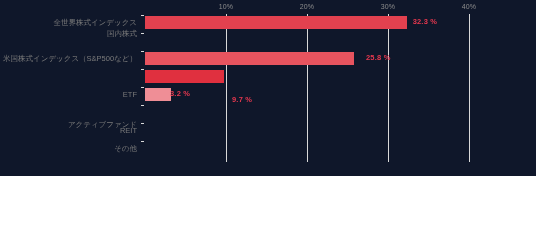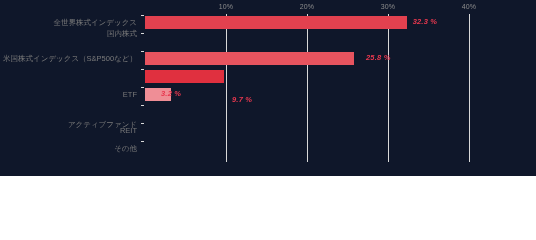--- a/index.html
+++ b/index.html
@@ -56,21 +56,20 @@
     top: 3px;
     width: 391px;
     height: 11px;
   }
   
   .row {
     position: absolute;
     left: 0;
     height: 18px;
     width: 100%;
-    font-style: italic;
   }
   .bar {
     position: absolute;
     left: 0;
     top: 2px;
     height: 13px;
   }
   .bar-value {
     position: absolute;
     top: 3px;
@@ -132,21 +131,21 @@
       <div class="row" style="top: 36px;">
         <div class="bar" style="width: 208.98px; background: rgb(231, 84, 95);"></div>
         <div class="bar-value" style="left: 214.98px; margin-left: 6px;">25.8 %</div>
       </div>
       <div class="row" style="top: 54px;">
         <div class="bar" style="width: 78.57px; background: rgb(224, 48, 63);"></div>
         <div class="bar-value" style="left: 87px; margin-top: 24px;">9.7 %</div>
       </div>
       <div class="row" style="top: 72px;">
         <div class="bar" style="width: 25.92px; background: rgb(239, 142, 150);"></div>
-        <div class="bar-value" style="left: 16px;">3.2 %</div>
+        <div class="bar-value" style="left: 25px;">3.2 %</div>
       </div>
       <div class="row" style="top: 90px;"></div>
       <div class="row" style="top: 108px;"></div>
       <div class="row" style="top: 126px;"></div>
     </div>
 
 <div class="tick-stub" style="top: 15px;"></div>
     <div class="tick-stub" style="top: 33px;"></div>
     <div class="tick-stub" style="top: 51px;"></div>
     <div class="tick-stub" style="top: 69px;"></div>

